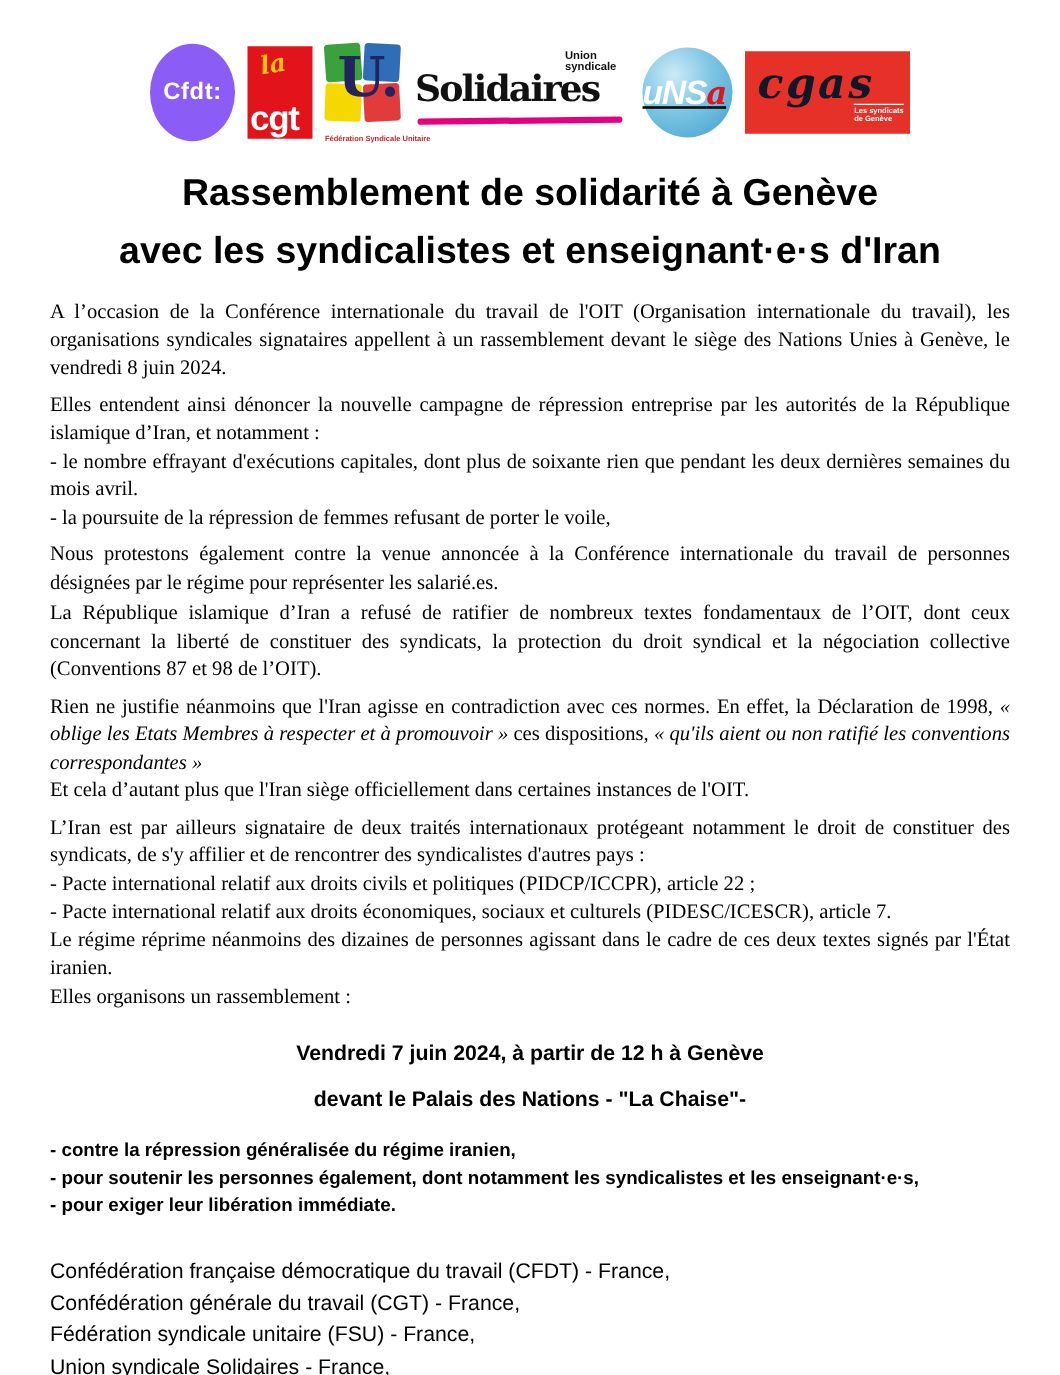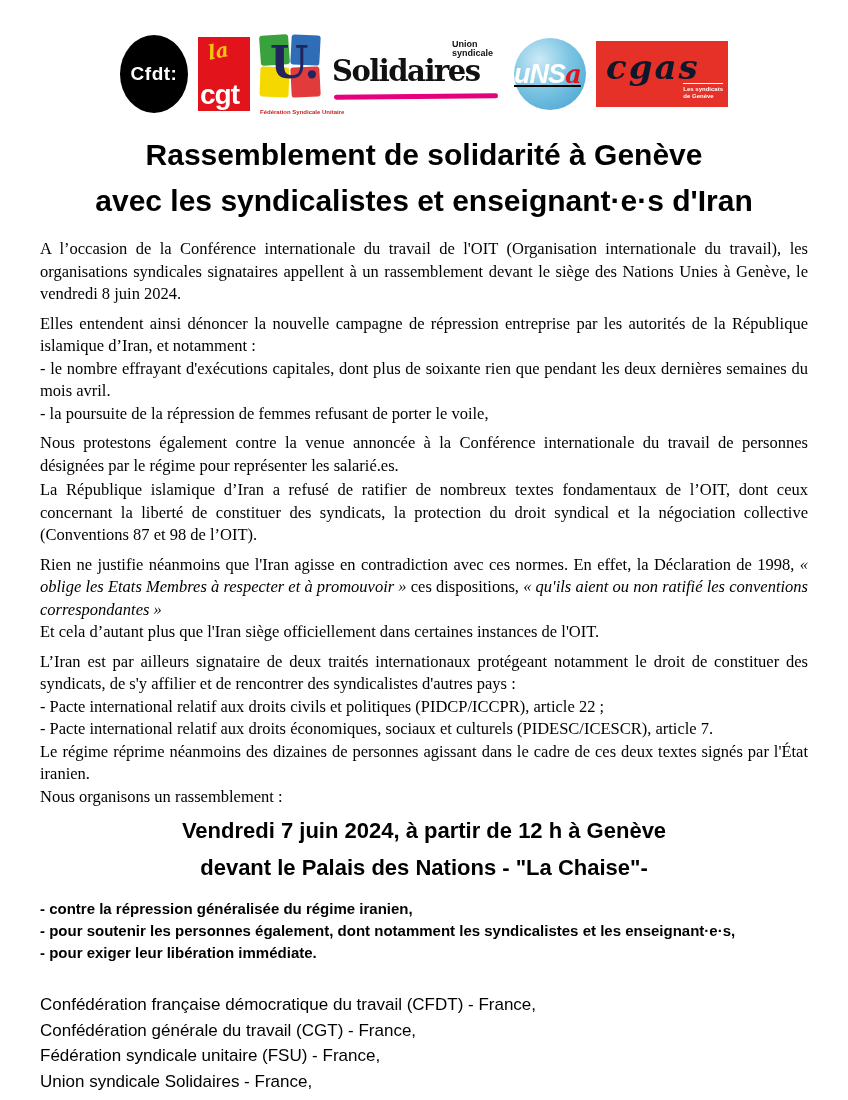--- a/index.html
+++ b/index.html
@@ -5,21 +5,21 @@
   html,body { margin:0; padding:0; background:#ffffff; }
   .page {
     position:relative; width:848px; height:1100px; background:#ffffff;
     font-family:"Liberation Serif", serif; color:#000; overflow:hidden;
   }
 
   
   .logos { display:flex; align-items:center; justify-content:center; gap:10px; padding-top:30px; height:88px; }
   .logo { position:relative; flex:0 0 auto; }
 
-  .logo-cfdt { width:68px; height:78px; border-radius:50%; background:#000000; display:flex; align-items:center; justify-content:center; }
+  .logo-cfdt { width:68px; height:78px; border-radius:50%; background:#8b5cf6; display:flex; align-items:center; justify-content:center; }
   .logo-cfdt span { color:#fff; font:bold 19px "Liberation Sans", sans-serif; letter-spacing:.5px; }
 
   .logo-cgt { width:52px; height:74px; background:#e2131a; }
   .cgt-la { position:absolute; top:2px; left:10px; color:#f2c30f; font:italic bold 20px "DejaVu Serif", serif; transform:rotate(-10deg); }
   .cgt-main { position:absolute; bottom:0; left:2px; color:#fff; font:bold 28px "Liberation Sans", sans-serif; letter-spacing:-1px; }
 
   .logo-fsu { width:62px; height:82px; }
   .fsu-grid { position:absolute; top:2px; left:0; width:60px; height:62px; }
   .fsu-sq { position:absolute; width:29px; height:30px; border-radius:3px; }
   .fsu-green { top:0; left:0; background:#3aa23c; transform:rotate(-4deg); }
@@ -49,21 +49,21 @@
 
   
   .body { margin:14px 40px 0 40px; font-size:16.5px; line-height:22.5px; text-align:justify; }
   .body p { margin:0; }
   .body .gap { margin-top:7px; }
   .body .smallgap { margin-top:2px; }
   .italic { font-style:italic; }
 
   .organise { margin-top:16px; text-align:left; }
 
-  .event { margin-top:4px; text-align:center; font-family:"Liberation Sans", sans-serif; font-weight:bold; font-size:22px; line-height:37px; }
+  .event { margin-top:16px; text-align:center; font-family:"Liberation Sans", sans-serif; font-weight:bold; font-size:17px; line-height:37px; }
 
   .demands { margin:12px 40px 0 40px; font-family:"Liberation Sans", sans-serif; font-weight:bold; font-size:15px; line-height:22px; }
   .demands div { white-space:nowrap; }
 
   .signatories { margin:28px 40px 0 40px; font-family:"Liberation Sans", sans-serif; font-size:17px; line-height:25.5px; }
 </style>
 </head>
 <body>
 
 <div class="page">
@@ -119,21 +119,21 @@
     <p class="smallgap">La République islamique d’Iran a refusé de ratifier de nombreux textes fondamentaux de l’OIT, dont ceux concernant la liberté de constituer des syndicats, la protection du droit syndical et la négociation collective (Conventions 87 et 98 de l’OIT).</p>
 
     <p class="gap"><span>Rien ne justifie néanmoins que l'Iran agisse en contradiction avec ces normes. En effet, la Déclaration de 1998, </span><span class="italic">« oblige les Etats Membres à respecter et à promouvoir »</span><span> ces dispositions, </span><span class="italic">« qu'ils aient ou non ratifié les conventions correspondantes »</span></p>
     <p>Et cela d’autant plus que l'Iran siège officiellement dans certaines instances de l'OIT.</p>
 
     <p class="gap">L’Iran est par ailleurs signataire de deux traités internationaux protégeant notamment le droit de constituer des syndicats, de s'y affilier et de rencontrer des syndicalistes d'autres pays :</p>
     <p>- Pacte international relatif aux droits civils et politiques (PIDCP/ICCPR), article 22 ;</p>
     <p>- Pacte international relatif aux droits économiques, sociaux et culturels (PIDESC/ICESCR), article 7.</p>
     <p>Le régime réprime néanmoins des dizaines de personnes agissant dans le cadre de ces deux textes signés par l'État iranien.</p>
 
-    <p class="organise">Nous organisons un rassemblement :</p>
+    <p class="organise">Elles organisons un rassemblement :</p>
   </div>
 
   <div class="event">
     <div>Vendredi 7 juin 2024, à partir de 12 h à Genève</div>
     <div>devant le Palais des Nations - "La Chaise"-</div>
   </div>
 
   <div class="demands">
     <div>- contre la répression généralisée du régime iranien,</div>
     <div>- pour soutenir les personnes également, dont notamment les syndicalistes et les enseignant·e·s,</div>

